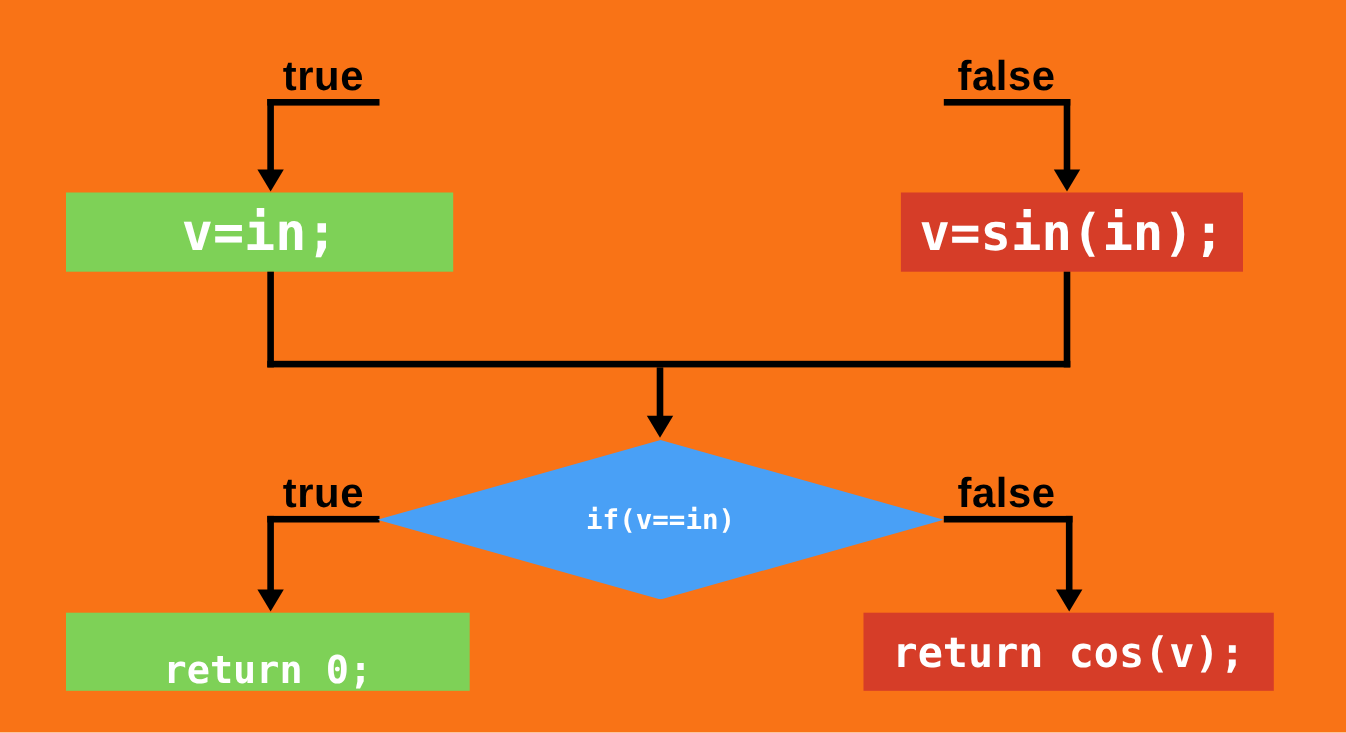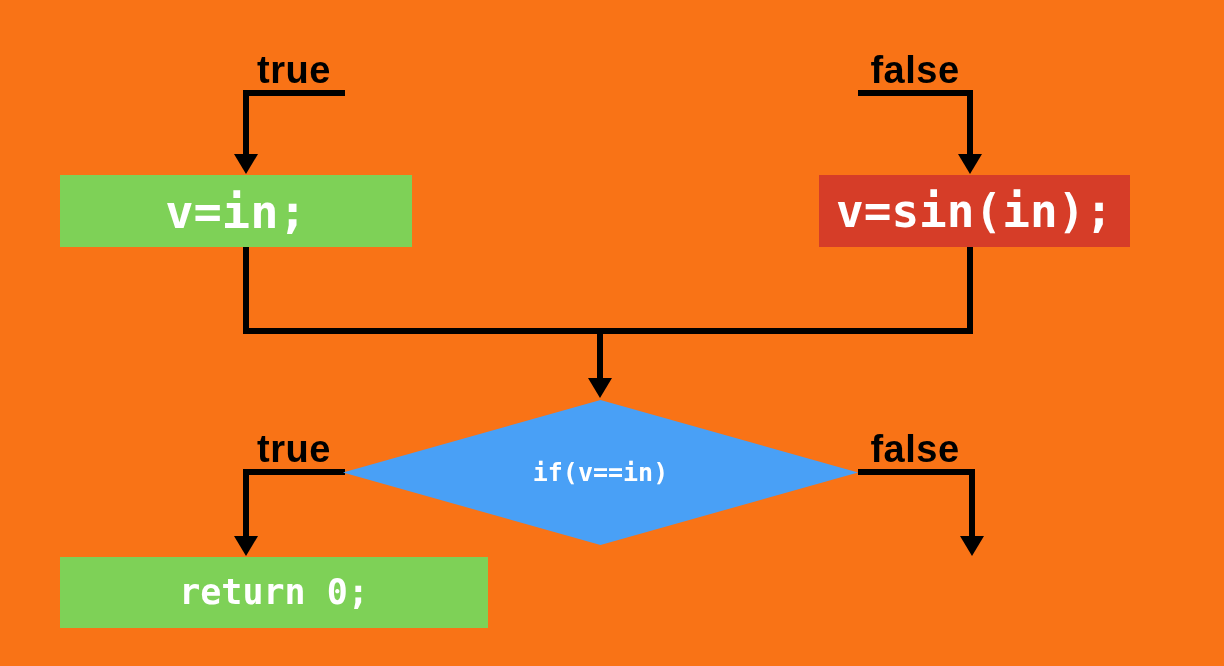--- a/index.html
+++ b/index.html
@@ -101,17 +101,20 @@
 
   <div class="seg" style="left:858px; top:469px; width:117px; height:6px;"></div>
   <div class="seg" style="left:969px; top:469px; width:6px; height:71px;"></div>
   <div class="arrow-down" style="left:960px; top:536px;"></div>
   <div class="branch-label" style="left:856px; top:423px; width:118px; height:44px;">false</div>
 
   <div class="diamond" style="left:343px; top:400px; width:515px; height:145px;">
     <span class="code fs33">if(v==in)</span>
   </div>
 
-  <div class="box green" style="left:60px; top:557px; width:428px; height:71px;">
+  <div class="box green" style="left:60px; top:557px; width:367px; height:71px;align-items:flex-end;">
     <span class="code fs35">return 0;</span>
+  </div>
+  <div class="box red" style="left:785px; top:557px; width:373px; height:71px;">
+    <span class="code fs38">return cos(v);</span>
   </div>
 
 </div>
 
 </body></html>

